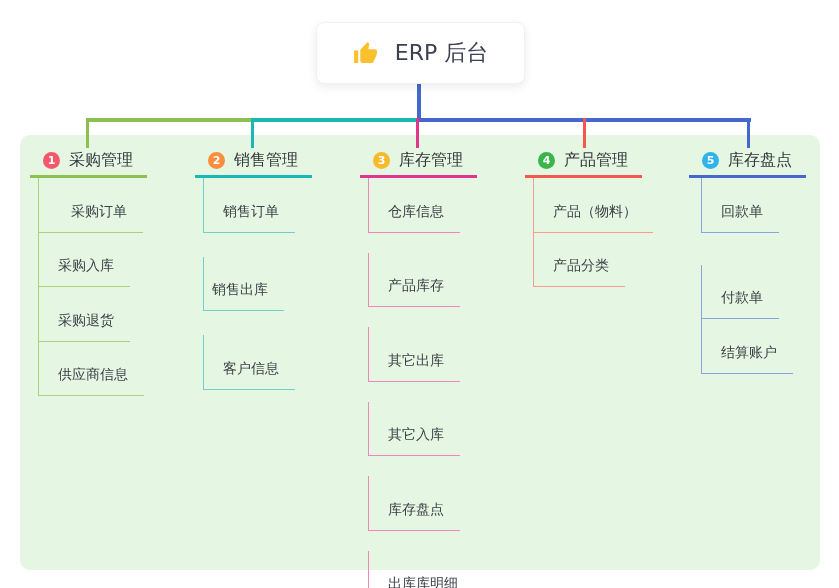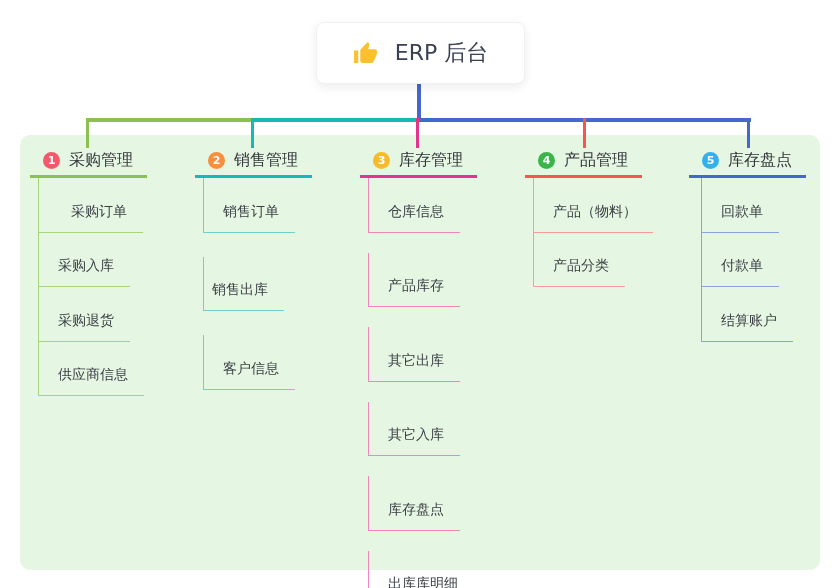--- a/index.html
+++ b/index.html
@@ -118,17 +118,17 @@
       <div class="child" style="border-color: rgb(239, 134, 189);">其它入库</div>
       <div class="child" style="border-color: rgb(239, 134, 189);">库存盘点</div>
       <div class="child" style="border-color: rgb(239, 134, 189);">出库库明细</div>
     </div>
   <div class="children ch-4">
       <div class="child" style="border-color: rgb(250, 155, 149);">产品（物料）</div>
       <div class="child" style="border-color: rgb(250, 155, 149);">产品分类</div>
     </div>
   <div class="children ch-5">
       <div class="child" style="border-color: rgb(138, 164, 221);">回款单</div>
-      <div class="child" style="border-color: rgb(138, 164, 221);">付款单</div>
+      <div class="child" style="border-color: rgb(138, 164, 221); margin-top: 32px;">付款单</div>
       <div class="child" style="border-color: rgb(138, 164, 221);">结算账户</div>
     </div>
 
 </div>
 
 </body></html>

